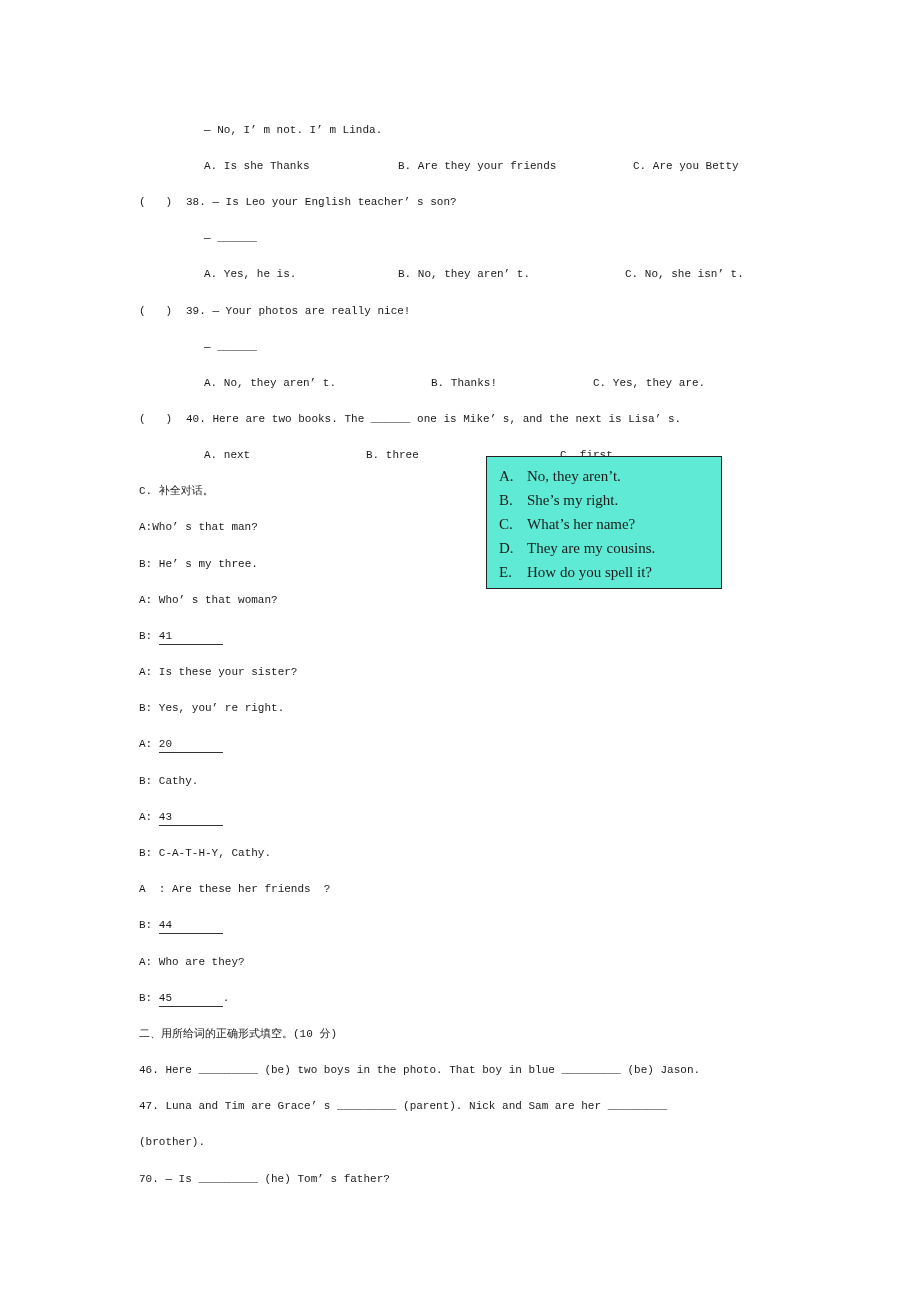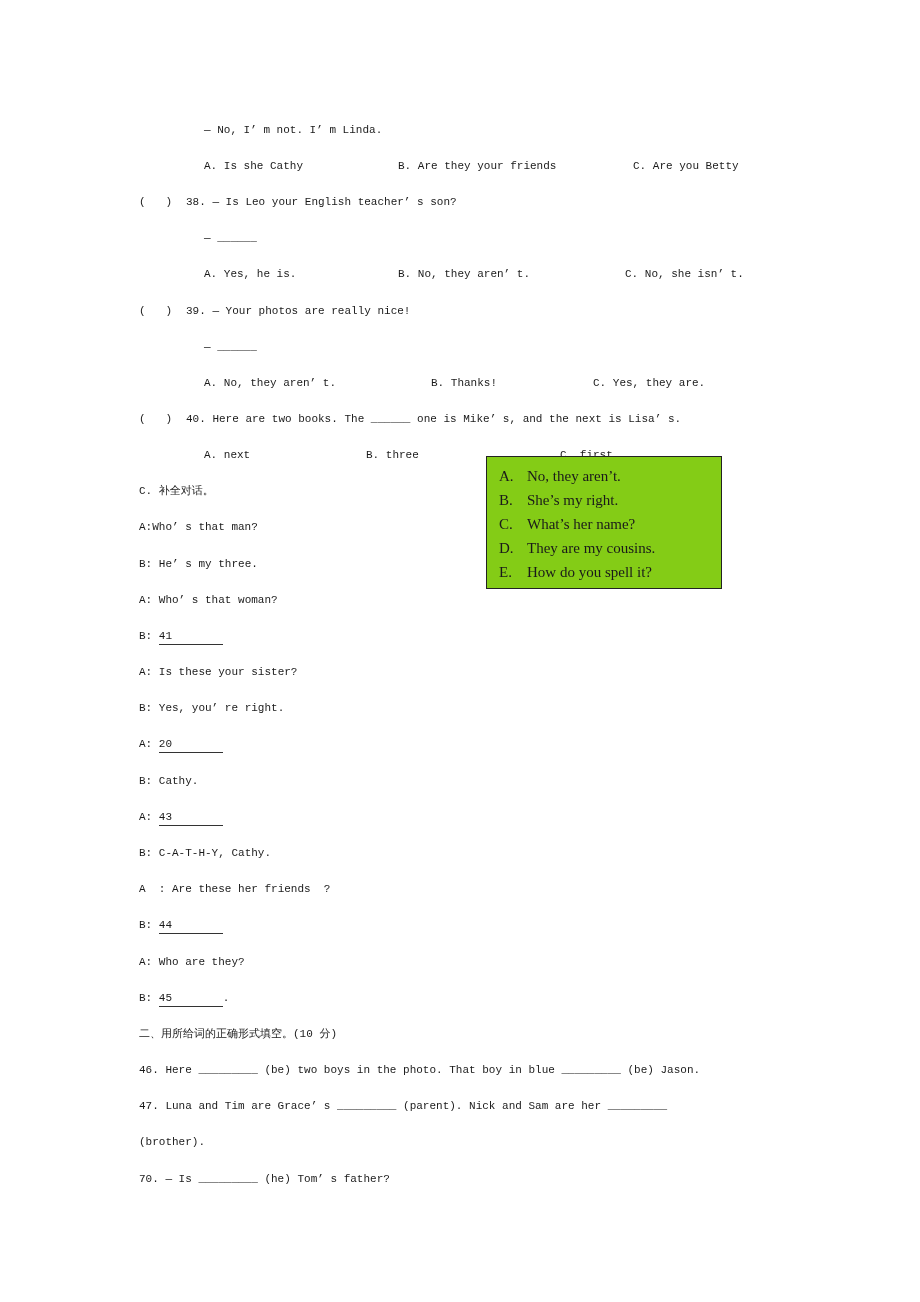--- a/index.html
+++ b/index.html
@@ -1,30 +1,30 @@
 <!DOCTYPE html>
 <html><head>
 <meta charset="utf-8">
 <style>
   html, body { margin: 0; padding: 0; background: #ffffff; }
   body { width: 920px; height: 1302px; position: relative; overflow: hidden;
          font-family: "Liberation Mono", "DejaVu Sans Mono", monospace; color: #1a1a1a; }
   .line { position: absolute; font-size: 11px; line-height: 18px; white-space: pre; letter-spacing: 0px; }
   .blank-u { display: inline-block; border-bottom: 1px solid #333; line-height: 15px; }
   .box { position: absolute; left: 486px; top: 456px; width: 236px; height: 133px;
-         border: 1px solid #222; background: #84cc16; box-sizing: border-box; }
+         border: 1px solid #222; background: #5eead4; box-sizing: border-box; }
   .box-item { position: absolute; left: 12px; font-family: "Liberation Serif", "DejaVu Serif", serif;
               font-size: 15px; line-height: 18px; white-space: pre; }
   .box-item .letter { display: inline-block; width: 28px; }
 </style>
 </head>
 <body>
 
 <div class="line" style="left:204px;top:121px">— No, I’ m not. I’ m Linda.</div>
-<div class="line" style="left:204px;top:157px">A. Is she Cathy</div>
+<div class="line" style="left:204px;top:157px">A. Is she Thanks</div>
 <div class="line" style="left:398px;top:157px">B. Are they your friends</div>
 <div class="line" style="left:633px;top:157px">C. Are you Betty</div>
 
 <div class="line" style="left:139px;top:193px">(   )</div>
 <div class="line" style="left:186px;top:193px">38. — Is Leo your English teacher’ s son?</div>
 <div class="line" style="left:204px;top:229px">— ______</div>
 <div class="line" style="left:204px;top:265px">A. Yes, he is.</div>
 <div class="line" style="left:398px;top:265px">B. No, they aren’ t.</div>
 <div class="line" style="left:625px;top:265px">C. No, she isn’ t.</div>
 

